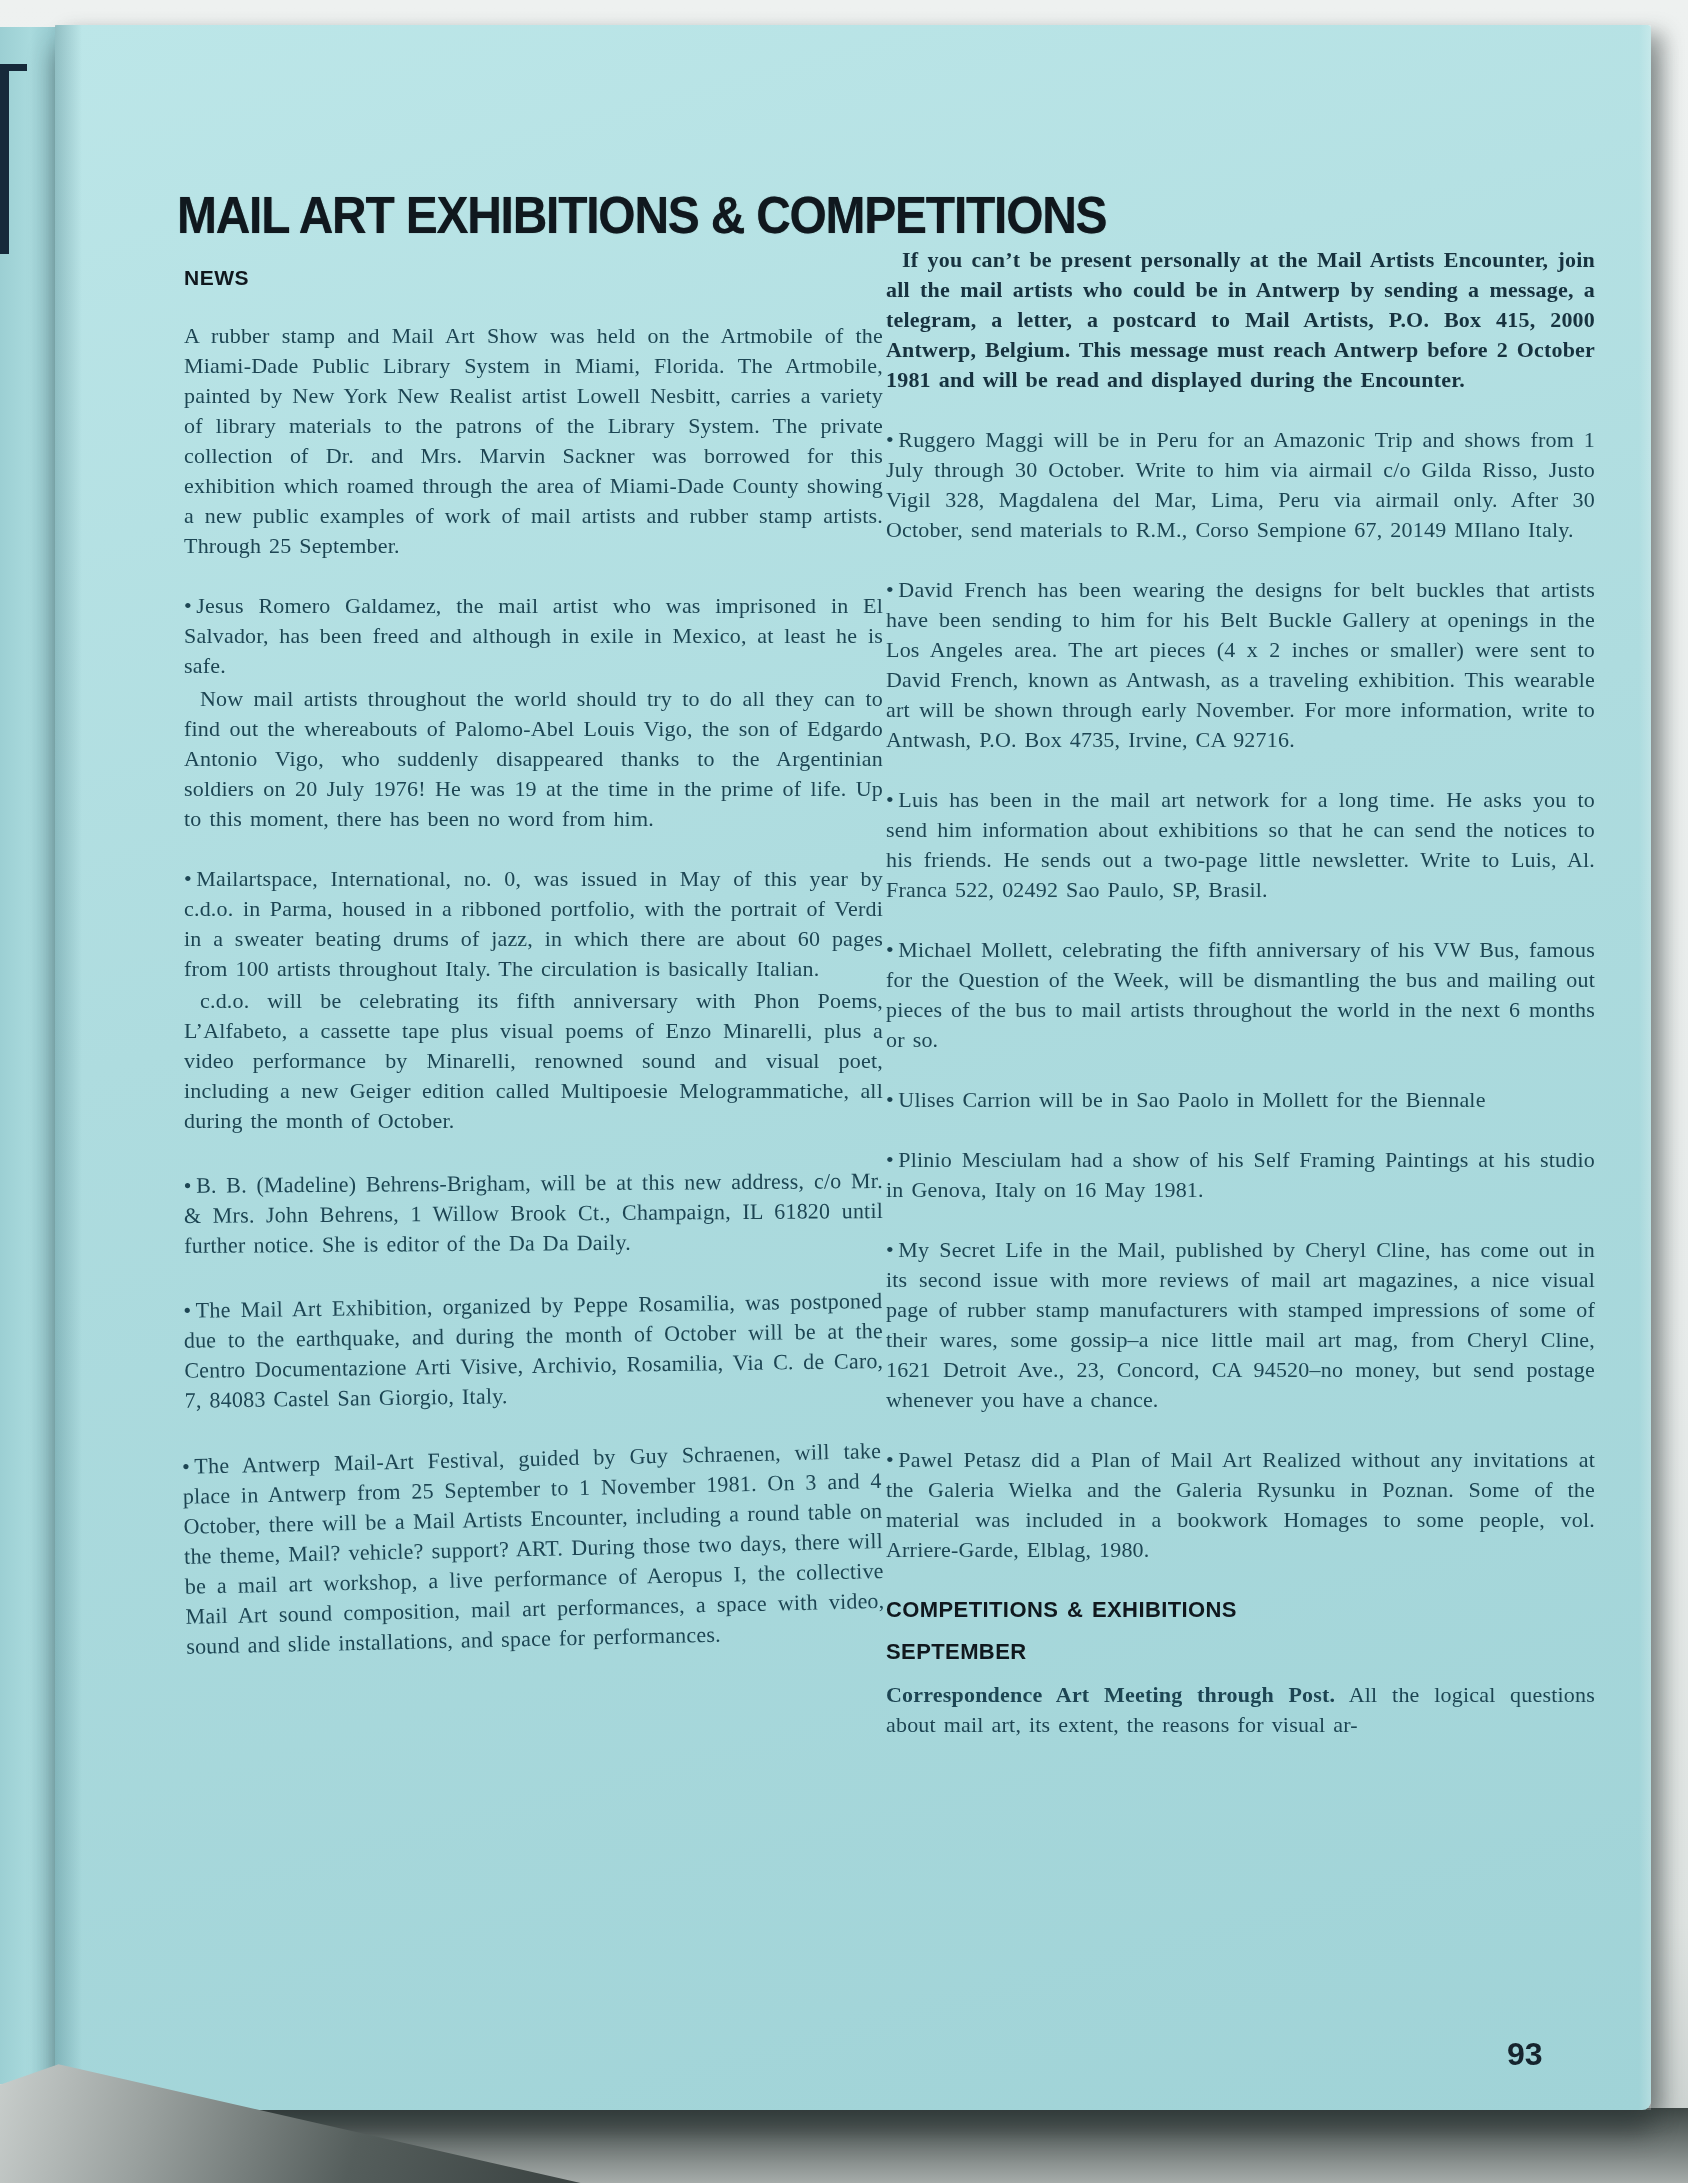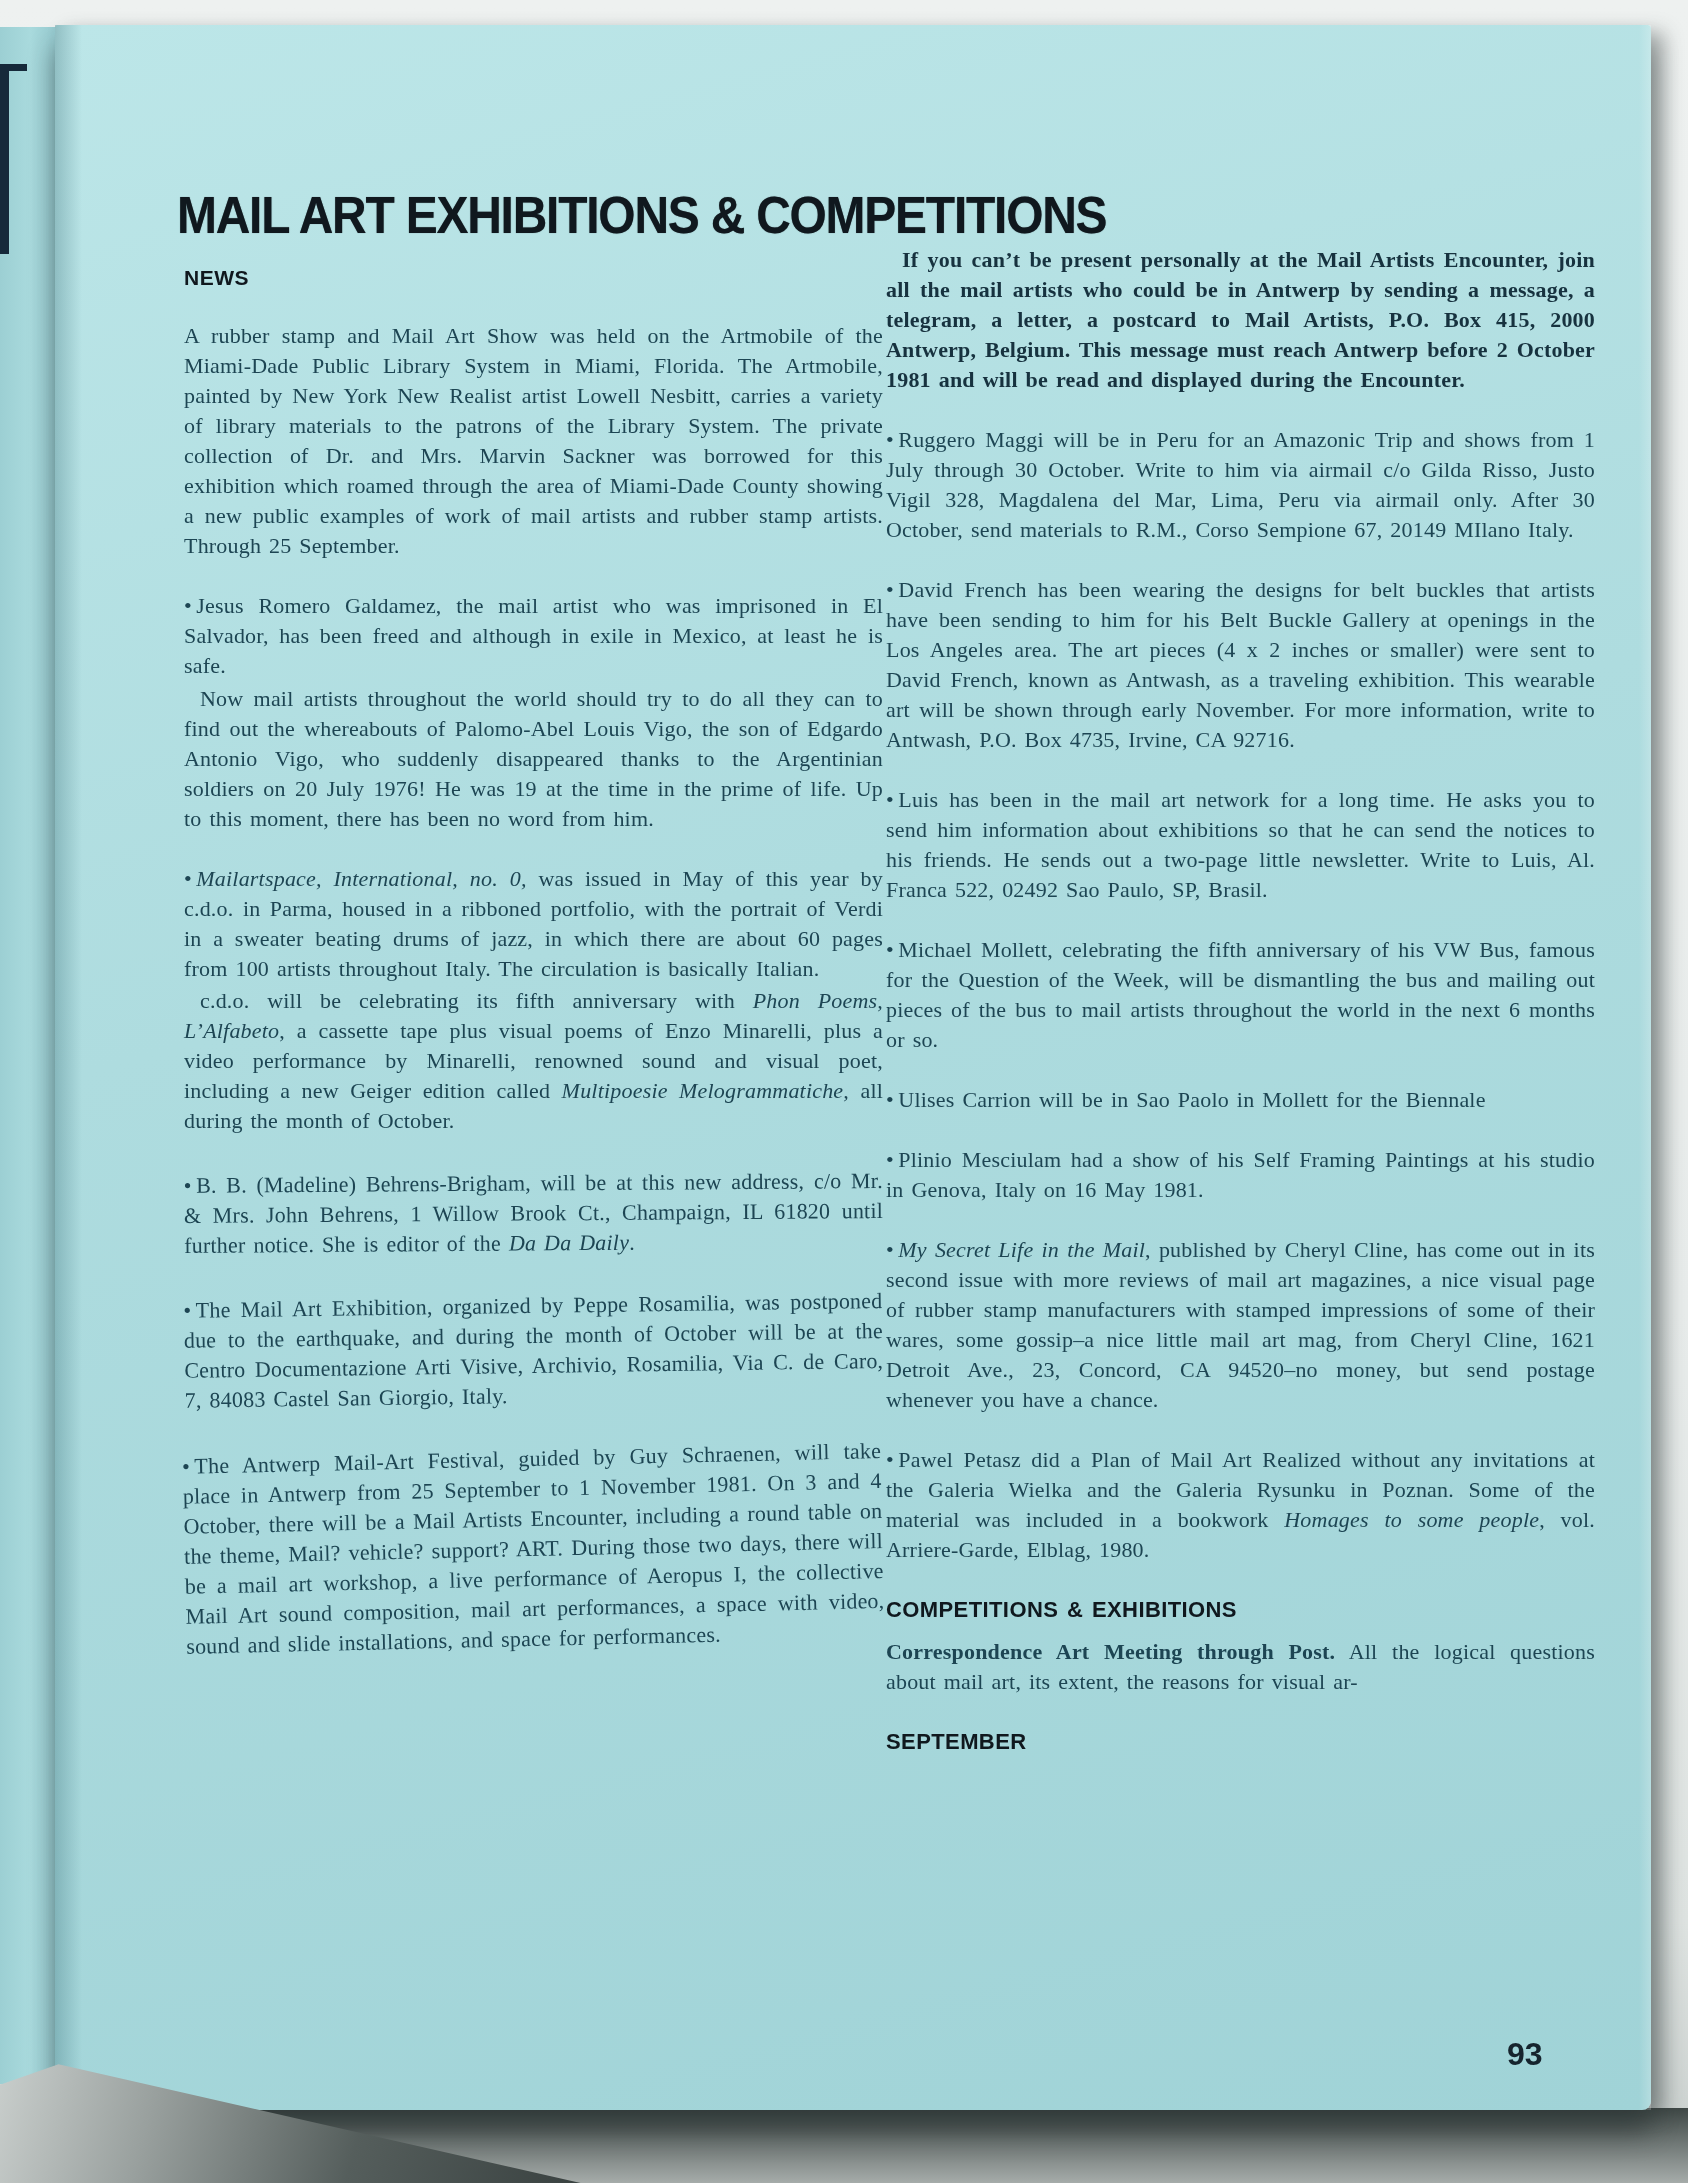--- a/index.html
+++ b/index.html
@@ -40,21 +40,21 @@
     font-family:"Liberation Sans",sans-serif;font-weight:bold;font-size:21px;
     letter-spacing:0.5px;color:var(--heading-ink,#10181e);}
   .col{position:absolute;font-size:22px;line-height:30px;color:var(--ink,#1d4553);
     word-spacing:2.2px;letter-spacing:0.2px;}
   .col-left{left:129px;top:296px;width:699px;}
   .col-right{left:831px;top:220px;width:709px;}
   .para{margin:0 0 30px;text-align:justify;}
   .para.tight{margin-bottom:2.7px;}
   .para.indent{text-indent:16px;}
   .para.bold{font-weight:bold;color:#17323f;}
-  .para .it{font-style:italic;}
+  .para .it{}
   .para .bd{font-weight:bold;}
   .bullet{margin-right:4.4px;}
   .subhead{font-family:"Liberation Sans",sans-serif;font-weight:bold;font-size:22px;
     letter-spacing:0.4px;color:var(--heading-ink,#10181e);text-align:left;margin:8.9px 0 12.4px;}
   
   .col-left .para:nth-last-child(1){transform:rotate(-1.3deg);transform-origin:right center;}
   .col-left .para:nth-last-child(2){transform:rotate(-.8deg);transform-origin:right center;}
   .col-left .para:nth-last-child(3){transform:rotate(-.4deg);transform-origin:right center;}
   .page-number{position:absolute;left:1452px;top:2011px;
     font-family:"Liberation Sans",sans-serif;font-weight:bold;font-size:32px;
@@ -85,20 +85,20 @@
       <p class="para indent bold"><span>If you can’t be present personally at the Mail Artists Encounter, join all the mail artists who could be in Antwerp by sending a message, a telegram, a letter, a postcard to Mail Artists, P.O. Box 415, 2000 Antwerp, Belgium.  This message must reach Antwerp before 2 October 1981 and will be read and displayed during the Encounter.</span></p>
       <p class="para"><span class="bullet">•</span><span>Ruggero Maggi will be in Peru for an Amazonic Trip and shows from 1 July through 30 October.  Write to him via airmail c/o Gilda Risso, Justo Vigil 328, Magdalena del Mar, Lima, Peru via airmail only.  After 30 October, send materials to R.M., Corso Sempione 67, 20149 MIlano Italy.</span></p>
       <p class="para"><span class="bullet">•</span><span>David French has been wearing the designs for belt buckles that artists have been sending to him for his Belt Buckle Gallery at openings in the Los Angeles area. The art pieces (4 x 2 inches or smaller) were sent to David French, known as Antwash, as a traveling exhibition.  This wearable art  will be shown through early November.  For more information, write to Antwash, P.O. Box 4735, Irvine, CA 92716.</span></p>
       <p class="para"><span class="bullet">•</span><span>Luis has been in the mail art network for a long time.  He asks you to send him information about exhibitions so that he can send the notices to his friends.  He sends out a two-page little newsletter.  Write to Luis, Al. Franca 522, 02492 Sao Paulo, SP, Brasil.</span></p>
       <p class="para"><span class="bullet">•</span><span>Michael Mollett, celebrating the fifth anniversary of his VW Bus, famous for the Question of the Week, will be dismantling the bus and mailing out pieces of the bus to mail artists throughout the world in the next 6 months or so.</span></p>
       <p class="para"><span class="bullet">•</span><span>Ulises Carrion will be in Sao Paolo in Mollett for the Biennale</span></p>
       <p class="para"><span class="bullet">•</span><span>Plinio Mesciulam had a show of his Self Framing Paintings at his studio in Genova, Italy on 16 May 1981.</span></p>
       <p class="para"><span class="bullet">•</span><span class="it">My Secret Life in the Mail</span><span>, published by Cheryl Cline, has come out in its second issue with more reviews of mail art magazines, a nice visual page of rubber stamp manufacturers with stamped impressions of some of their wares, some gossip–a nice little mail art mag, from Cheryl Cline, 1621 Detroit Ave., 23, Concord, CA 94520–no money, but send postage whenever you have a chance.</span></p>
       <p class="para"><span class="bullet">•</span><span>Pawel Petasz did a Plan of Mail Art Realized without any invitations at the Galeria Wielka and the Galeria Rysunku in Poznan.  Some of the material was included in a bookwork </span><span class="it">Homages to some people</span><span>, vol. Arriere-Garde,  Elblag,  1980.</span></p>
       <p class="para subhead"><span>COMPETITIONS &amp; EXHIBITIONS</span></p>
+      <p class="para subhead"><span>SEPTEMBER</span></p>
       <p class="para"><span class="bd">Correspondence Art Meeting through Post.</span><span>   All the logical questions about mail art, its extent, the reasons for visual ar-</span></p>
-      <p class="para subhead"><span>SEPTEMBER</span></p>
     </div>
   <div class="page-number">93</div>
 </div>
 
 <div class="curl-shadow"></div>
 
 
 </body></html>

